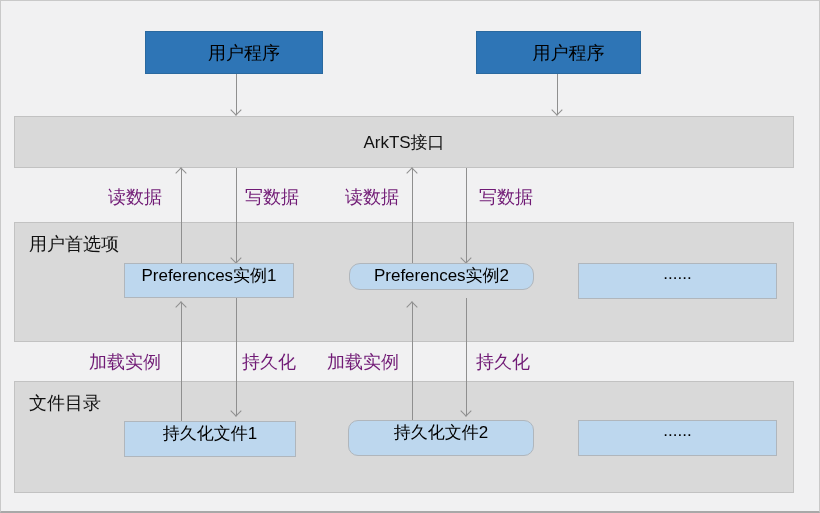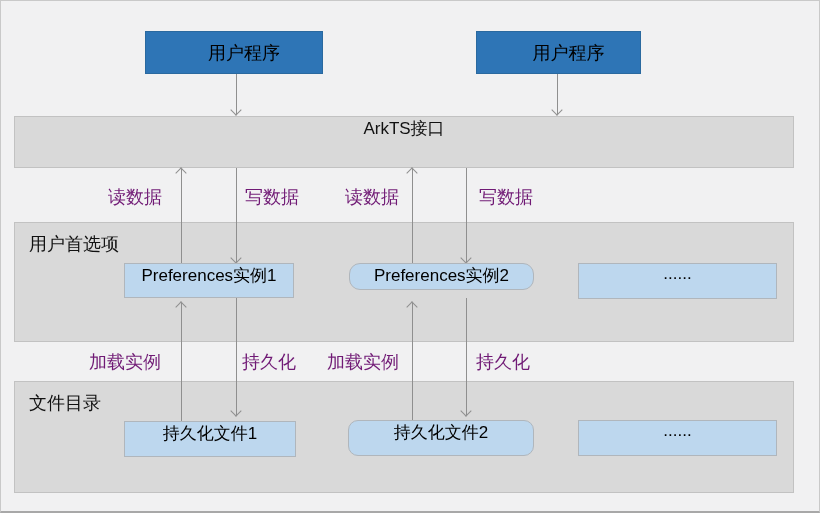--- a/index.html
+++ b/index.html
@@ -36,21 +36,21 @@
   .bar, .section {
     position: absolute;
     left: 13px;
     width: 780px;
     box-sizing: border-box;
     background: var(--section-gray, #d9d9d9);
     border: 1px solid #c2c2c2;
   }
   .bar {
     top: 115px; height: 52px;
-    display: flex; justify-content: center;
+    display: flex; align-items: center; justify-content: center;
     font-size: 17px;
   }
   .section.prefs { top: 221px; height: 120px; }
   .section.files { top: 380px; height: 112px; }
   .section-title {
     position: absolute;
     left: 14px; top: 9px;
     font-size: 18px;
     white-space: nowrap;
   }

